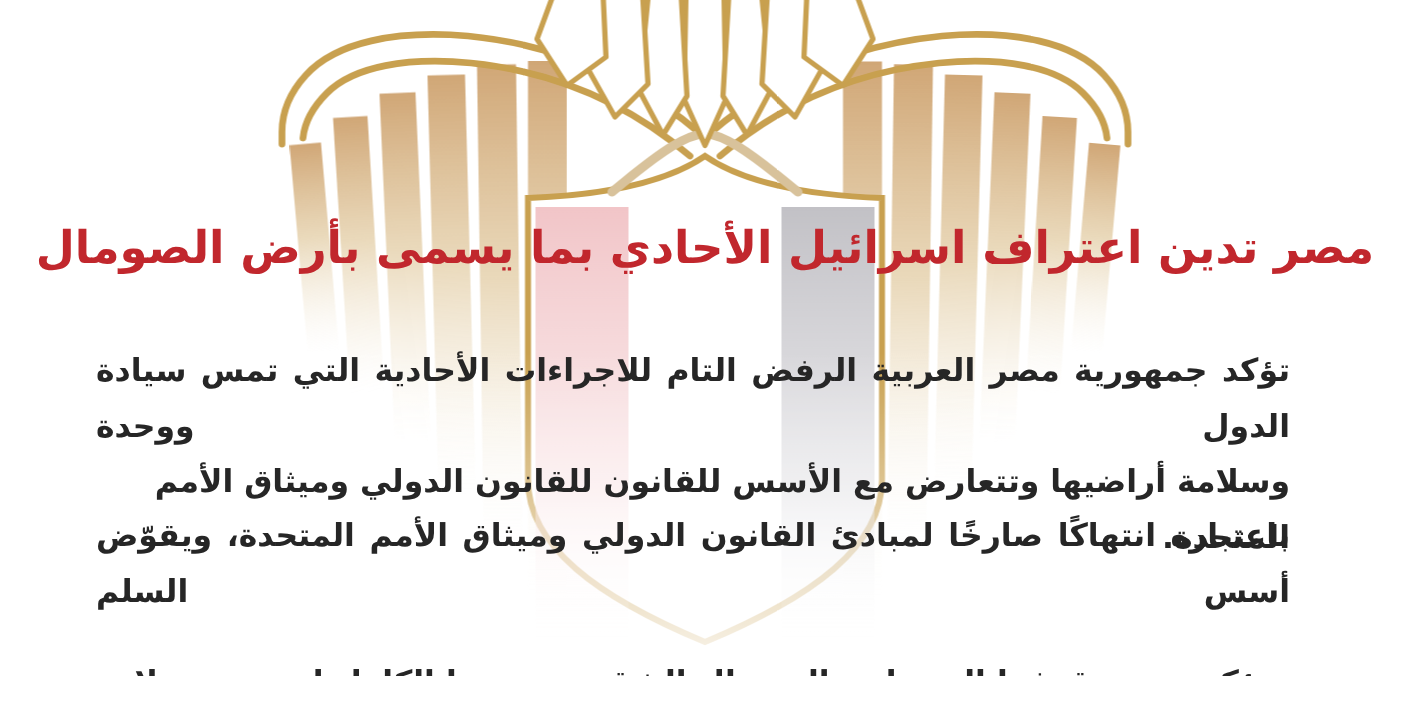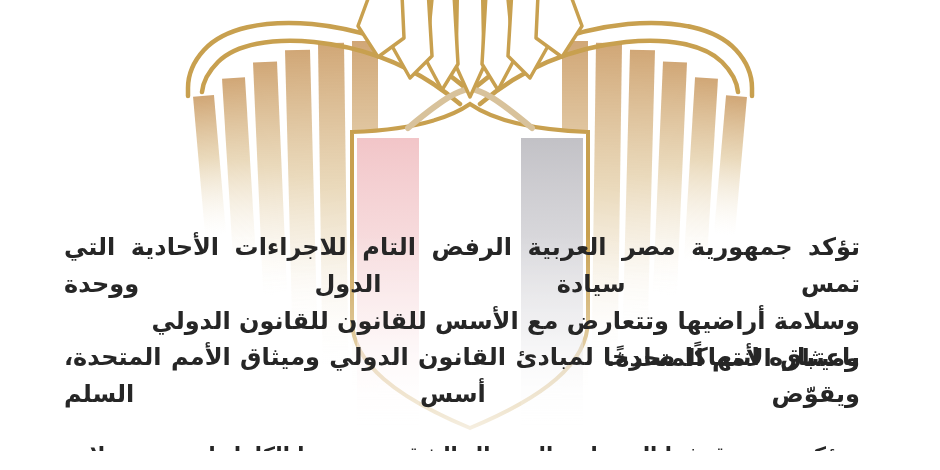--- a/index.html
+++ b/index.html
@@ -26,21 +26,21 @@
     color:#C1272D;
     letter-spacing:0;
   }
   .para {
     position:absolute;
     left:64px; right:80px;
     margin:0;
     direction:rtl;
     color:#262626;
     font-weight:bold;
-    font-size:24px;
+    font-size:21px;
     line-height:37px;
   }
   .para .line { margin:0; }
   .para .line.fill  { text-align:justify; text-align-last:justify; }
   .para .line.last  { text-align:right; }
   .p1 { top:229px; }
   .p2 { top:339px; }
   .cutoff {
     position:absolute;
     top:437px; left:64px; right:80px;
@@ -129,20 +129,21 @@
         <path d="M488,-40 L482,64 L498,90 L514,60 L504,-42 Z"></path>
         <path d="M514,-44 L508,56 L530,78 L548,46 L528,-46 Z"></path>
         <path d="M540,-48 L536,38 L562,57 L582,26 L554,-50 Z"></path>
         <path d="M452,-40 L458,64 L442,90 L426,60 L436,-42 Z"></path>
         <path d="M426,-44 L432,56 L410,78 L392,46 L412,-46 Z"></path>
         <path d="M400,-48 L404,38 L378,57 L358,26 L386,-50 Z"></path>
       </g>
     </g>
   </svg>
 
+  <h1 class="headline">مصر تدين اعتراف اسرائيل الأحادي بما يسمى بأرض الصومال</h1>
 
   <div class="para p1">
     <div class="line fill">تؤكد جمهورية مصر العربية الرفض التام للاجراءات الأحادية التي تمس سيادة الدول ووحدة</div>
     <div class="line last">وسلامة أراضيها وتتعارض مع الأسس للقانون للقانون الدولي وميثاق الأمم المتحدة.</div>
   </div>
 
   <div class="para p2">
     <div class="line fill">باعتباره انتهاكًا صارخًا لمبادئ القانون الدولي وميثاق الأمم المتحدة، ويقوّض أسس السلم</div>
 
   </div>

